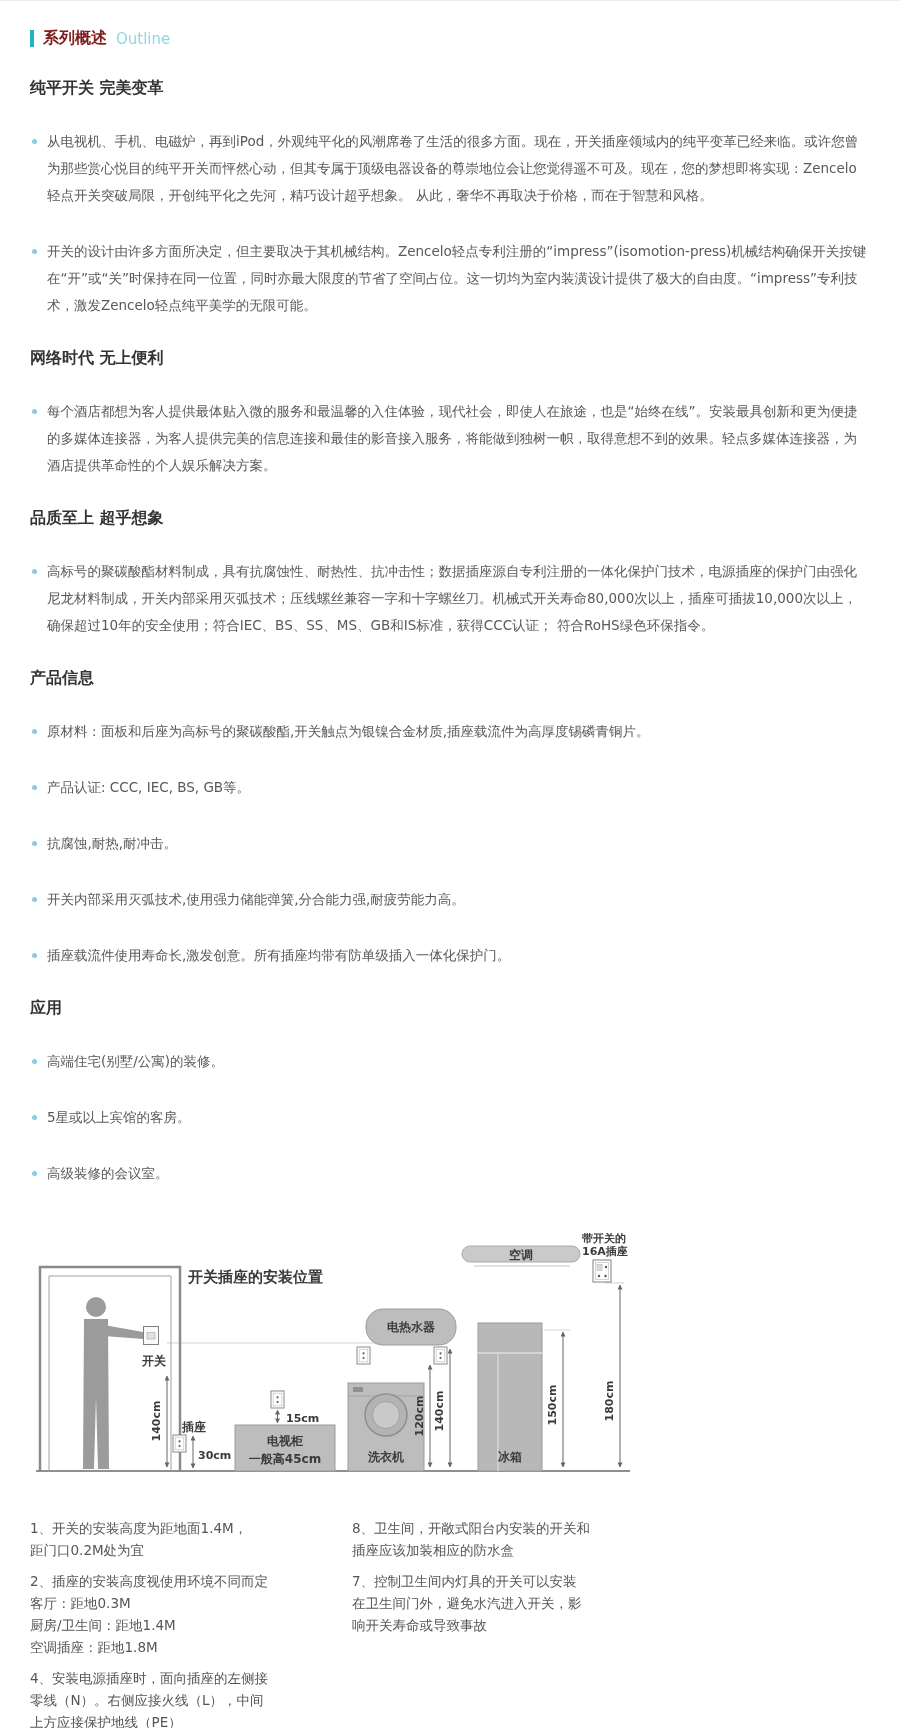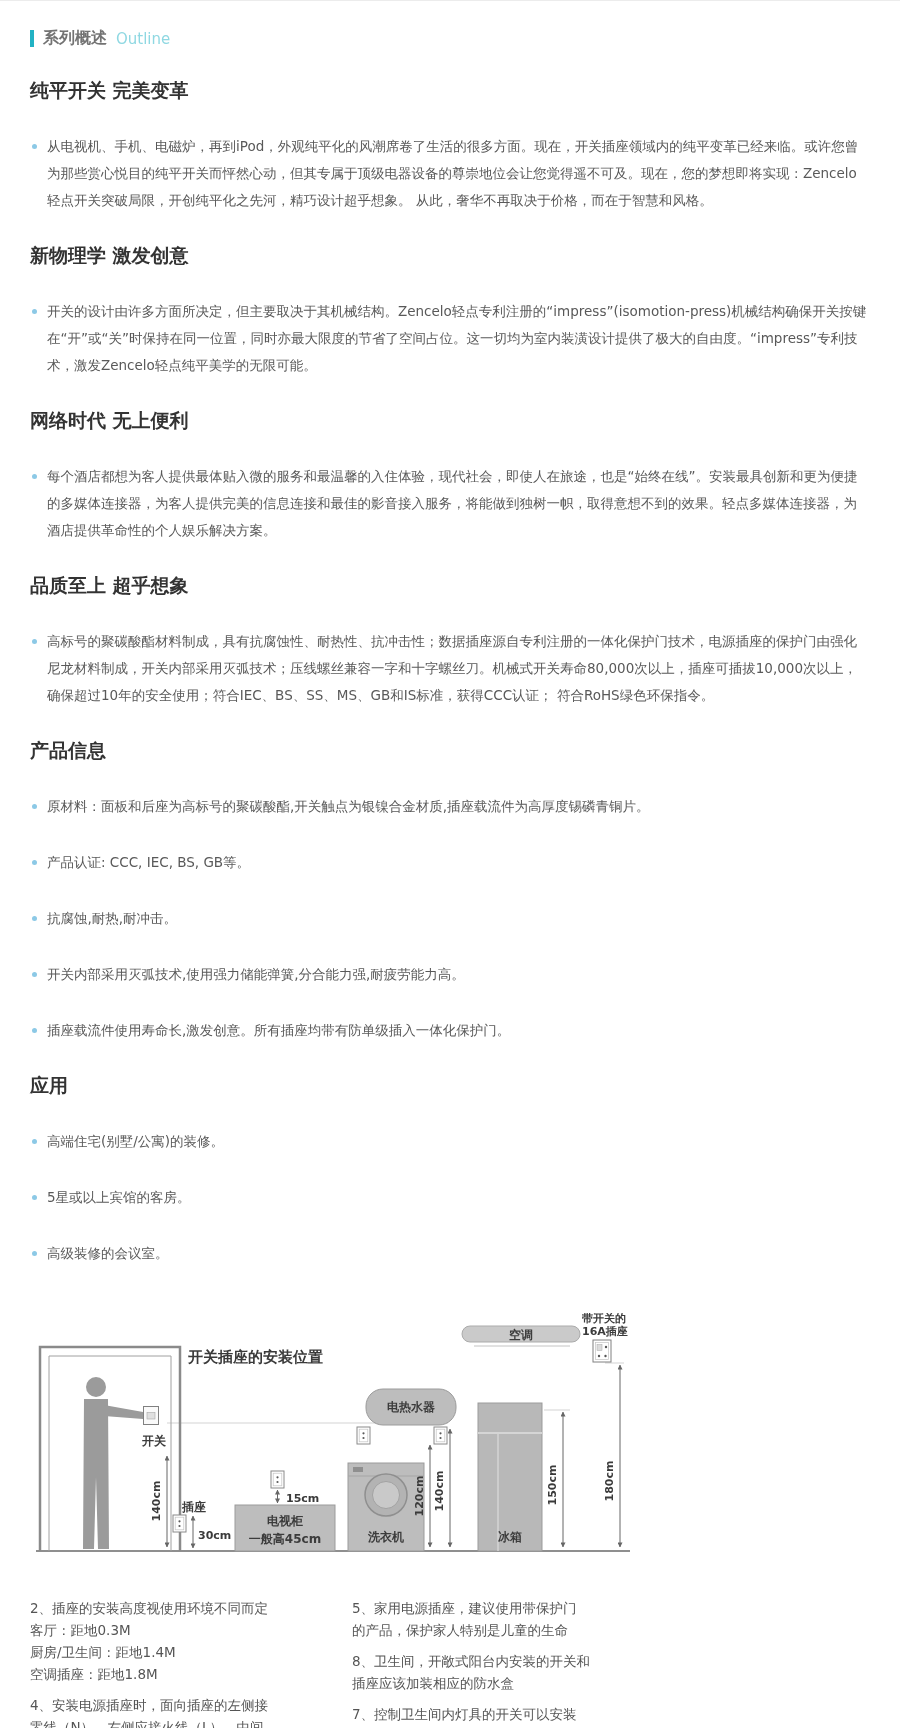--- a/index.html
+++ b/index.html
@@ -7,25 +7,25 @@
   body {
     width:900px; min-height:1728px; margin:0 auto;
     font-family:"DejaVu Sans","Liberation Sans",sans-serif;
     color:#595959;
   }
   .top-rule { border-top:1px solid #ececec; }
   .page { padding:0 30px 40px; }
 
   header { display:flex; align-items:center; gap:9px; padding-top:27px; }
   .accent-bar { width:4px; height:17px; background:#22b2c4; flex:0 0 auto; }
-  .page-title { font-size:16px; font-weight:700; color:#737373; }
+  .page-title { font-size:16px; font-weight:700; color:#7f1d1d; }
   .page-title-en { font-size:15px; color:#8fd8e2; font-weight:400; }
 
   section { margin-top:29px; }
-  .section-heading { font-size:19px; font-weight:700; color:#333; }
+  .section-heading { font-size:16px; font-weight:700; color:#333; }
   .bullets { list-style:none; margin-top:15px; }
   .bullet-item {
     position:relative; padding-left:17px;
     font-size:13.5px; line-height:27px; color:#595959;
     margin-bottom:13px; max-width:842px;margin-top:29px;
   }
   .bullet-dot {
     position:absolute; left:2px; top:11px;
     width:5px; height:5px; border-radius:50%; background:#8cc9e6;
   }
@@ -54,21 +54,20 @@
   </header>
 
   <section>
     <h2 class="section-heading">纯平开关 完美变革</h2>
     <ul class="bullets">
       <li class="bullet-item"><span class="bullet-dot"></span><span>从电视机、手机、电磁炉，再到iPod，外观纯平化的风潮席卷了生活的很多方面。现在，开关插座领域内的纯平变革已经来临。或许您曾为那些赏心悦目的纯平开关而怦然心动，但其专属于顶级电器设备的尊崇地位会让您觉得遥不可及。现在，您的梦想即将实现：Zencelo轻点开关突破局限，开创纯平化之先河，精巧设计超乎想象。 从此，奢华不再取决于价格，而在于智慧和风格。</span></li>
     </ul>
   </section>
 
   <section>
-    <h2 class="section-heading">新物理学 激发创意</h2>
     <ul class="bullets">
       <li class="bullet-item"><span class="bullet-dot"></span><span>开关的设计由许多方面所决定，但主要取决于其机械结构。Zencelo轻点专利注册的“impress”(isomotion-press)机械结构确保开关按键在“开”或“关”时保持在同一位置，同时亦最大限度的节省了空间占位。这一切均为室内装潢设计提供了极大的自由度。“impress”专利技术，激发Zencelo轻点纯平美学的无限可能。</span></li>
     </ul>
   </section>
 
   <section>
     <h2 class="section-heading">网络时代 无上便利</h2>
     <ul class="bullets">
       <li class="bullet-item"><span class="bullet-dot"></span><span>每个酒店都想为客人提供最体贴入微的服务和最温馨的入住体验，现代社会，即使人在旅途，也是“始终在线”。安装最具创新和更为便捷的多媒体连接器，为客人提供完美的信息连接和最佳的影音接入服务，将能做到独树一帜，取得意想不到的效果。轻点多媒体连接器，为酒店提供革命性的个人娱乐解决方案。</span></li>
     </ul>
@@ -216,31 +215,31 @@
       </g>
       <g>
         <line x1="590" y1="52" x2="590" y2="234" stroke="#666" stroke-width="1" marker-start="url(#ah)" marker-end="url(#ah)"></line>
         <text x="583" y="168" text-anchor="middle" transform="rotate(-90 583 168)" class="dg-dim">180cm</text>
       </g>
     </svg>
   </figure>
 
   <div class="notes">
     <div class="notes-col-left">
+      <p class="note">1、开关的安装高度为距地面1.4M，
+距门口0.2M处为宜</p>
       <p class="note">2、插座的安装高度视使用环境不同而定
 客厅：距地0.3M
 厨房/卫生间：距地1.4M
 空调插座：距地1.8M</p>
       <p class="note">4、安装电源插座时，面向插座的左侧接
 零线（N）。右侧应接火线（L），中间
 上方应接保护地线（PE）</p>
     </div>
     <div class="notes-col-right">
-      <p class="note">5、家用电源插座，建议使用带保护门
-的产品，保护家人特别是儿童的生命</p>
       <p class="note">8、卫生间，开敞式阳台内安装的开关和
 插座应该加装相应的防水盒</p>
       <p class="note">7、控制卫生间内灯具的开关可以安装
 在卫生间门外，避免水汽进入开关，影
 响开关寿命或导致事故</p>
     </div>
   </div>
 
 </div>
 

